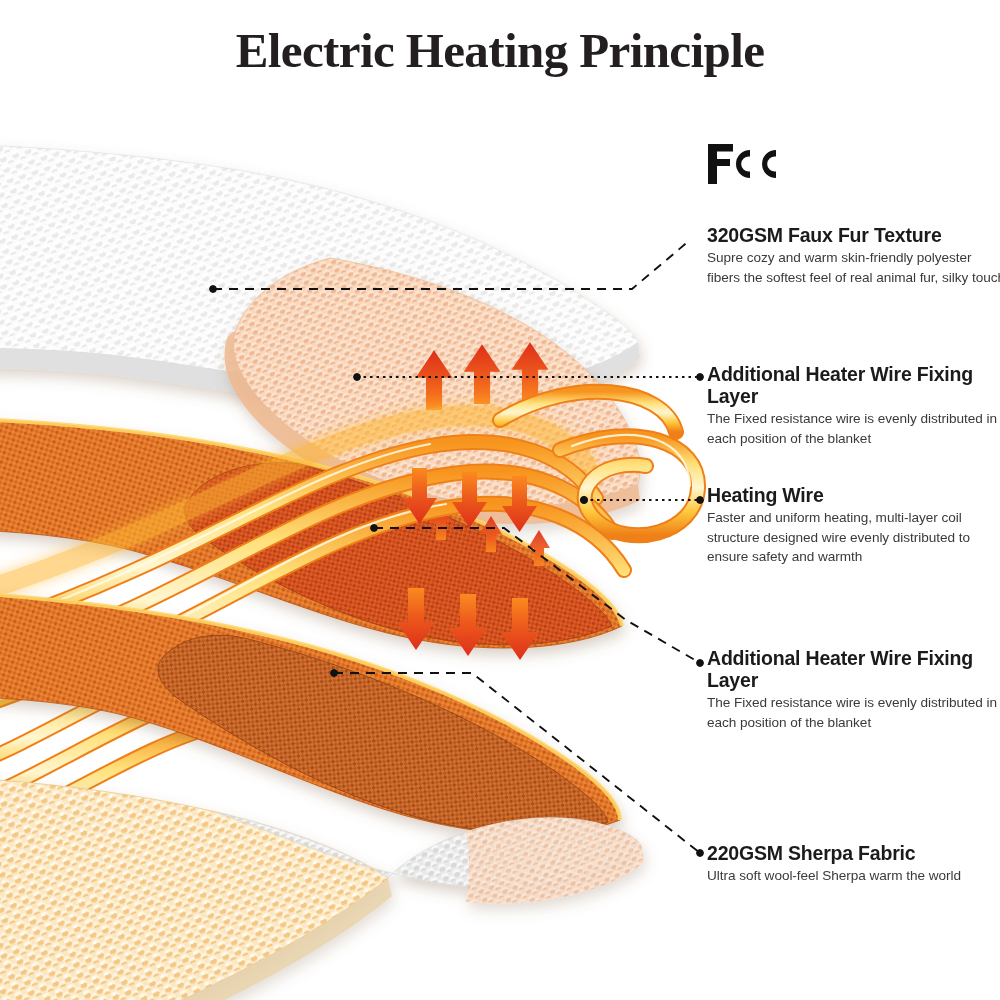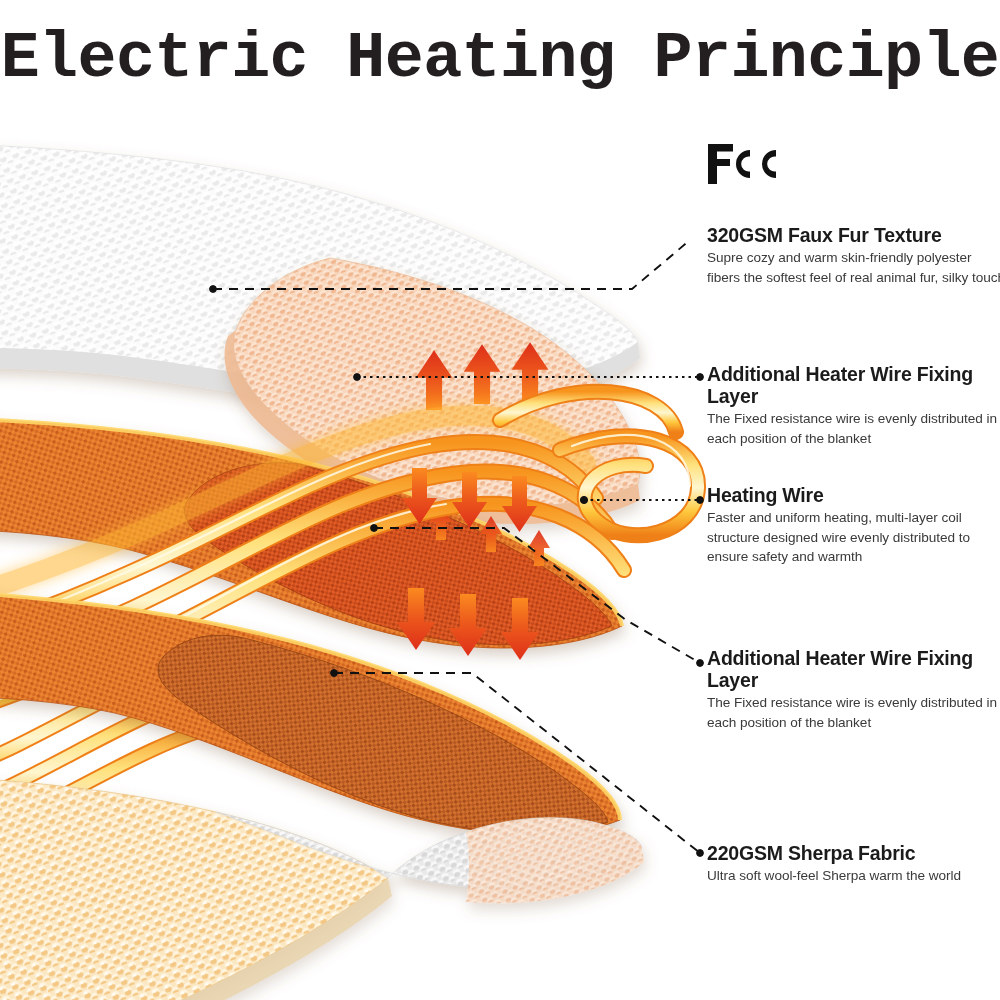--- a/index.html
+++ b/index.html
@@ -16,25 +16,25 @@
     position: relative;
     width: 1000px; height: 1000px;
     background: #ffffff;
   }
 
   
   .title {
     position: absolute;
     top: 22px; left: 0; width: 1000px;
     text-align: center;
-    font-size: 65px;
+    font-size: 49px;
     font-weight: 700;
     letter-spacing: -0.6px;
     color: #231f20;
-    font-family: Liberation Mono, monospace;
+    font-family: Liberation Serif, serif;
   }
 
   
   .fcc-mark {
     position: absolute;
     left: 706px; top: 140px;
     width: 82px; height: 48px;
   }
 
   

